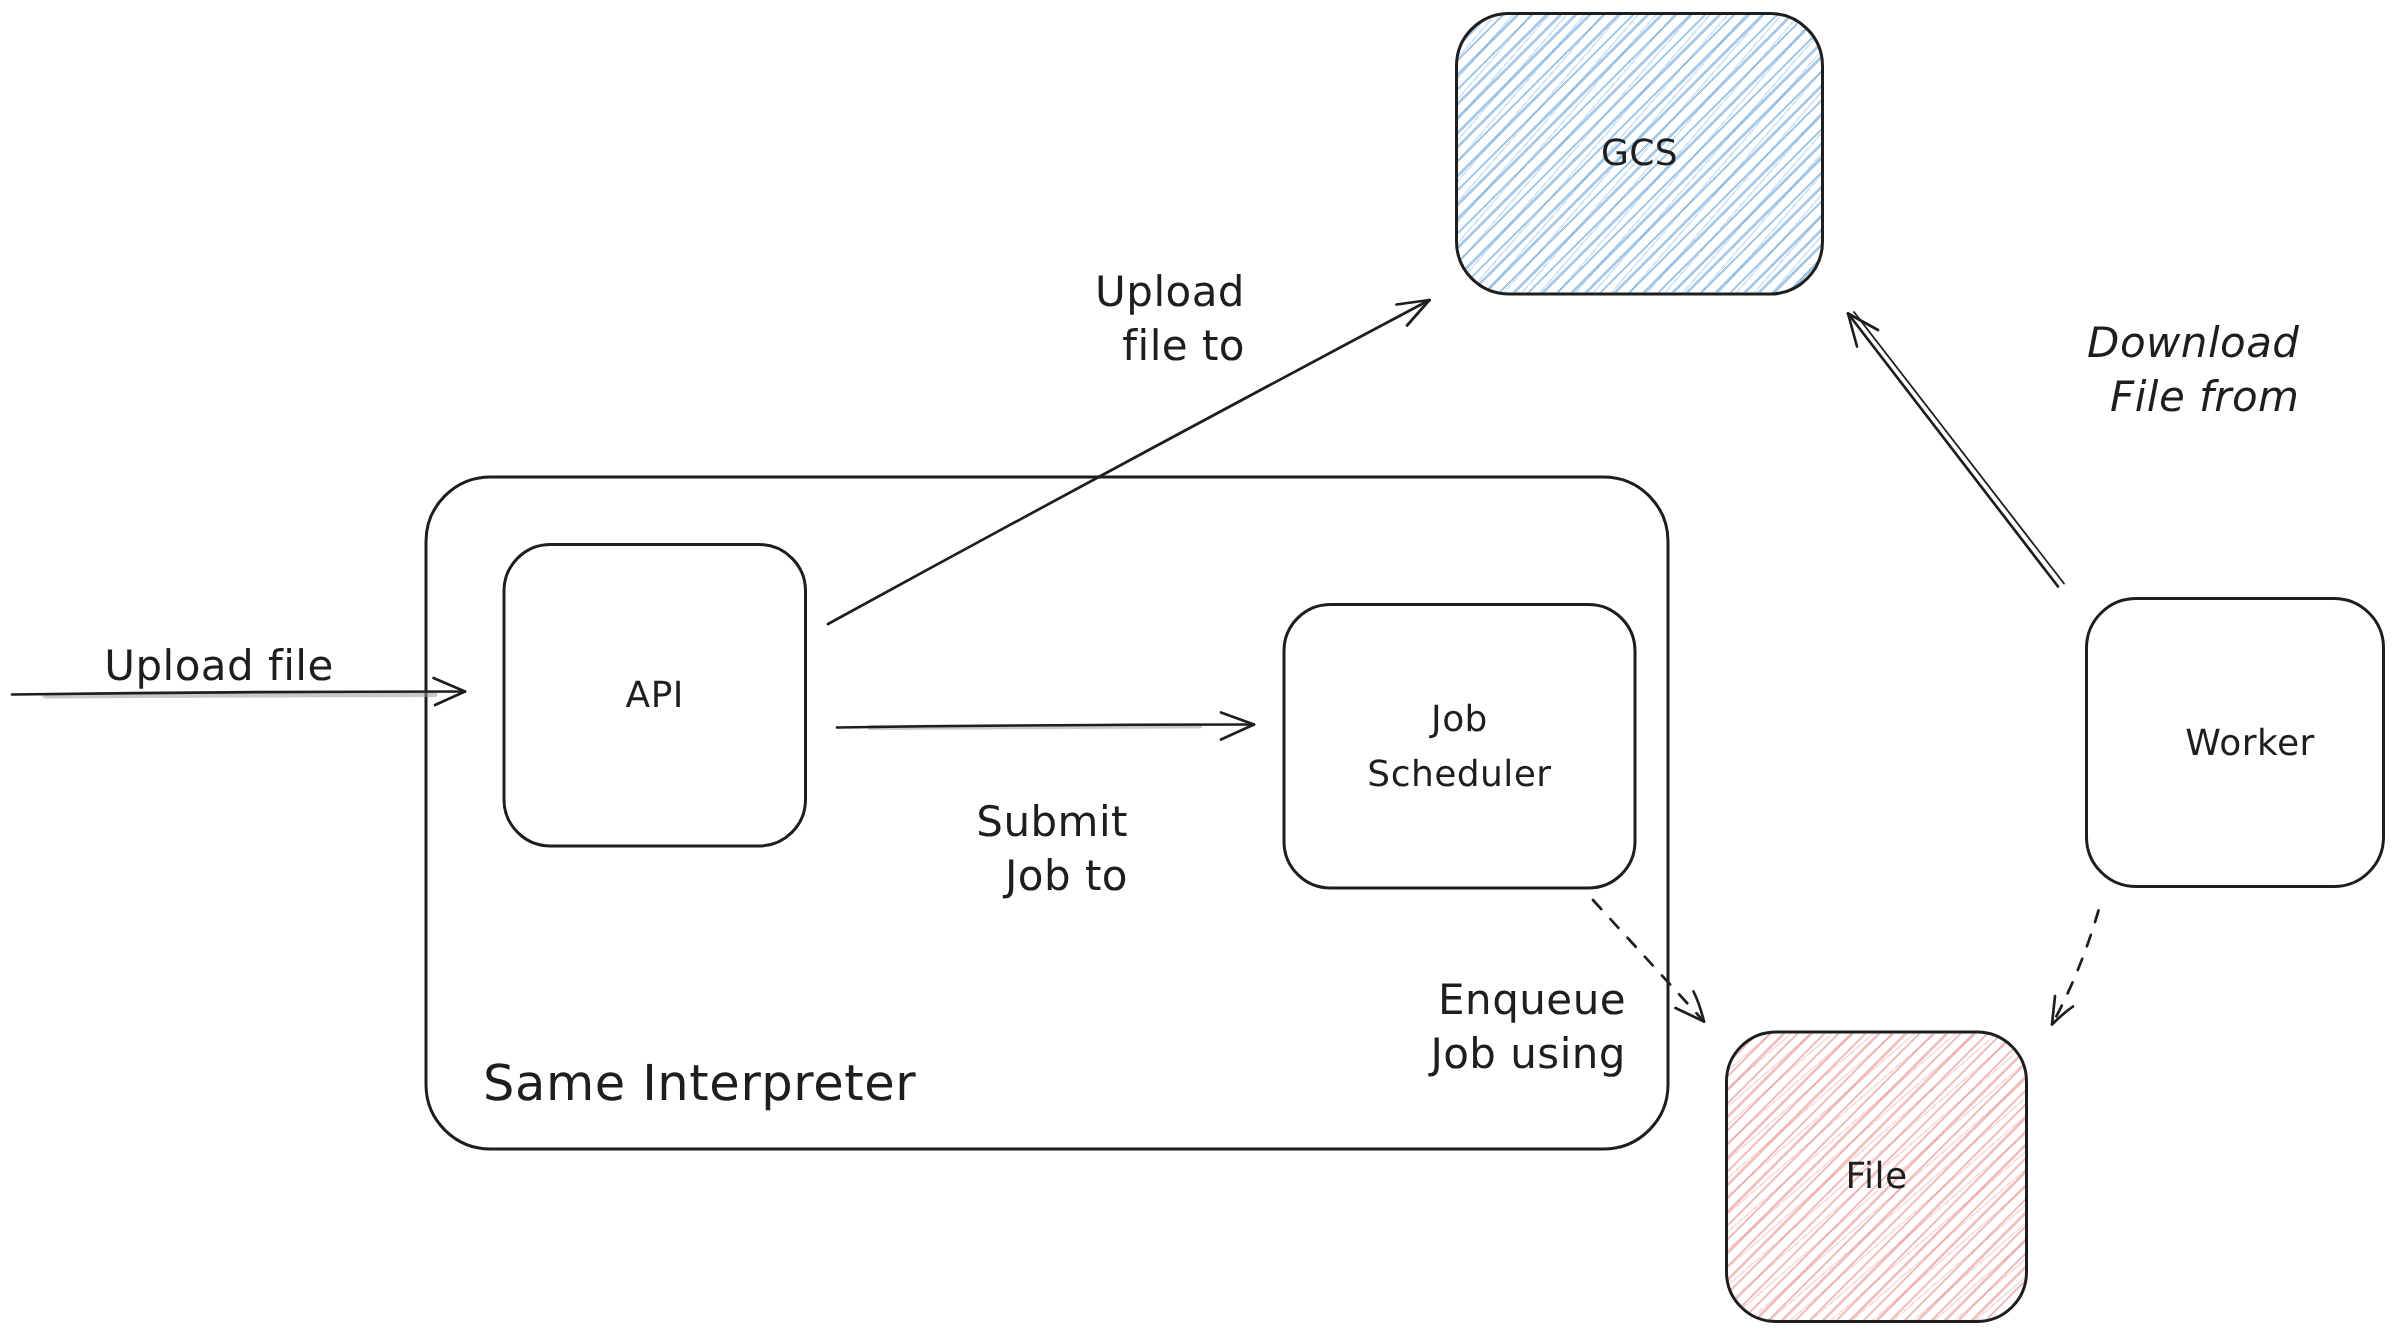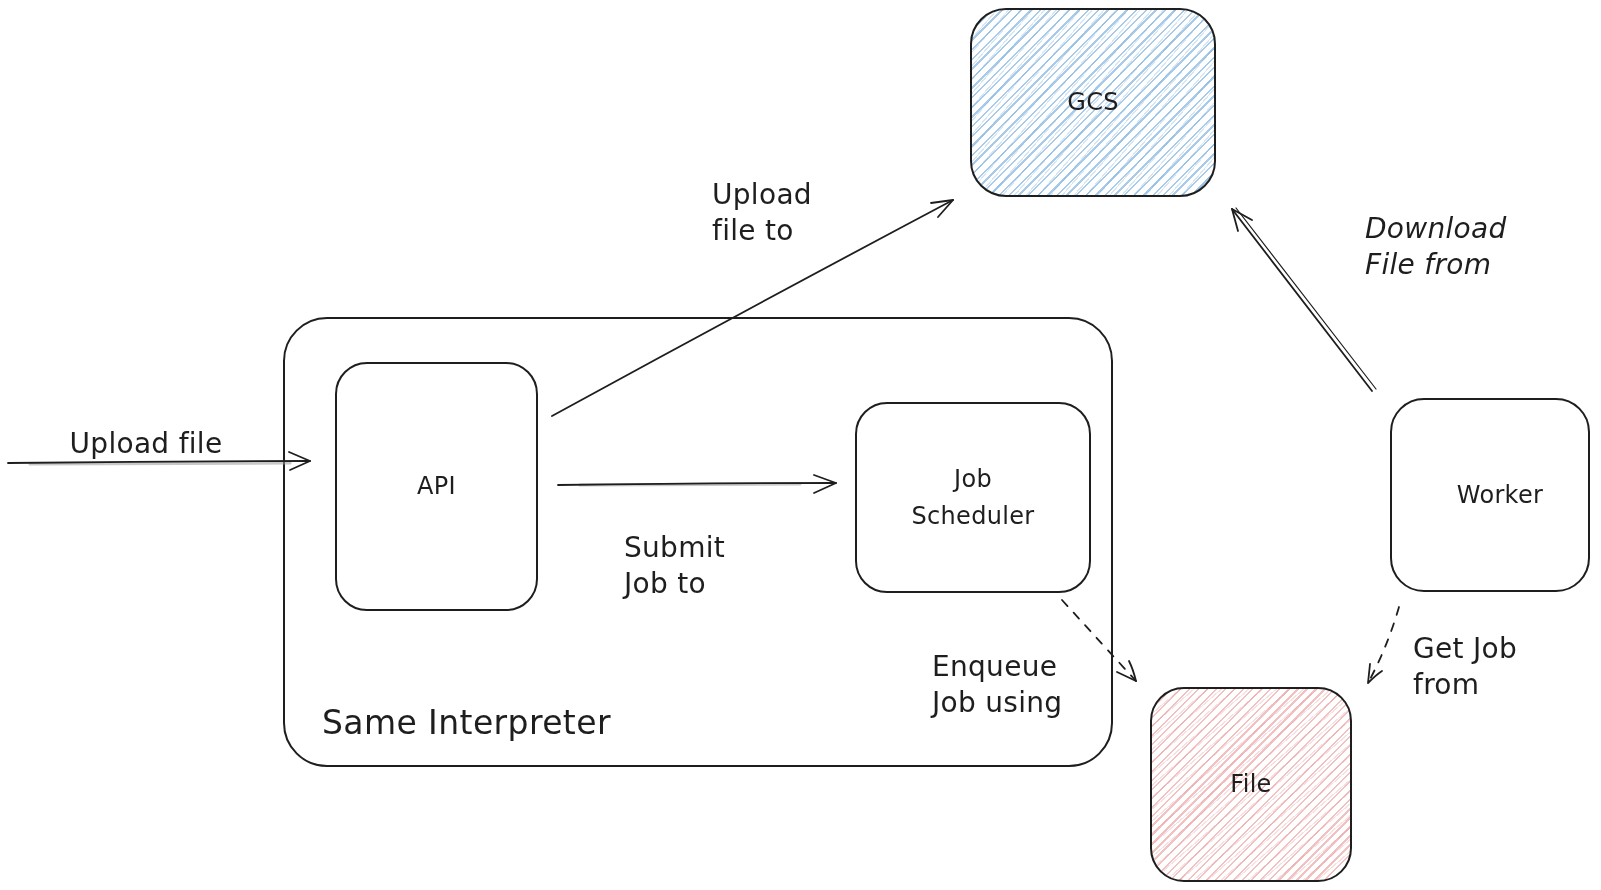--- a/index.html
+++ b/index.html
@@ -32,21 +32,21 @@
   .node span { display: block; }
   #node-gcs {
     left: 970px; top: 8px; width: 246px; height: 189px;
     border-radius: 36px;
     background-color: #ffffff;
     background-image:
       repeating-linear-gradient(135deg, var(--gcs-hachure) 0px, var(--gcs-hachure) 1.7px, transparent 1.7px, transparent 6.8px),
       repeating-linear-gradient(131deg, var(--gcs-hachure-soft) 0px, var(--gcs-hachure-soft) 1.2px, transparent 1.2px, transparent 9px);
   }
   #node-api {
-    left: 335px; top: 362px; width: 203px; height: 249px;
+    left: 335px; top: 362px; width: 203px; height: 203px;
     border-radius: 32px;
   }
   #node-job-scheduler {
     left: 855px; top: 402px; width: 236px; height: 191px;
     border-radius: 32px;
   }
   #node-worker {
     left: 1390px; top: 398px; width: 200px; height: 194px;
     border-radius: 34px;
     padding-left: 20px;
@@ -72,21 +72,21 @@
     left: 322px; top: 722px;
     transform: translateY(-50%);
     font-size: 33px;
     letter-spacing: 0.4px;
     white-space: nowrap;
   }
   
   .edge-label {
     position: absolute;
     transform: translate(-50%, -50%);
-    text-align: left;
+    text-align: right;
     font-size: 28px;
     line-height: 36px;
     letter-spacing: 0.3px;
     color: #1e1e1e;
   }
   #lbl-upload-file   { left: 146px;  top: 444px; white-space: nowrap; }
   #lbl-upload-file-to{ left: 771px;  top: 213px; width: 118px; }
   #lbl-submit-job    { left: 688px;  top: 566px; width: 128px; }
   #lbl-download-file { left: 1449px; top: 247px; width: 168px; font-style: italic; }
   #lbl-enqueue-job   { left: 1008px; top: 685px; width: 152px; }
@@ -141,21 +141,20 @@
 
   <div class="node" id="node-redis">
     <span>File</span>
   </div>
 
   <div class="edge-label" id="lbl-upload-file">Upload file</div>
   <div class="edge-label" id="lbl-upload-file-to">Upload file to</div>
   <div class="edge-label" id="lbl-submit-job">Submit Job to</div>
   <div class="edge-label" id="lbl-download-file">Download File from</div>
   <div class="edge-label" id="lbl-enqueue-job">Enqueue Job using</div>
-  <div class="edge-label" id="lbl-get-job">Get Job from</div>
 
   <svg class="edges" viewBox="0 0 1601 890" xmlns="http://www.w3.org/2000/svg">
 
     <path class="edge-ghost" d="M 30 464 L 290 463"></path>
     <path class="edge-stroke" d="M 8 463 Q 160 461 310 461"></path>
     <path class="edge-stroke" d="M 310 461 L 289 452 M 310 461 L 290 470"></path>
 
     <path class="edge-stroke" d="M 552 416 Q 755 305 953 200"></path>
     <path class="edge-stroke" d="M 953 200 L 931 203 M 953 200 L 938 217"></path>
 

